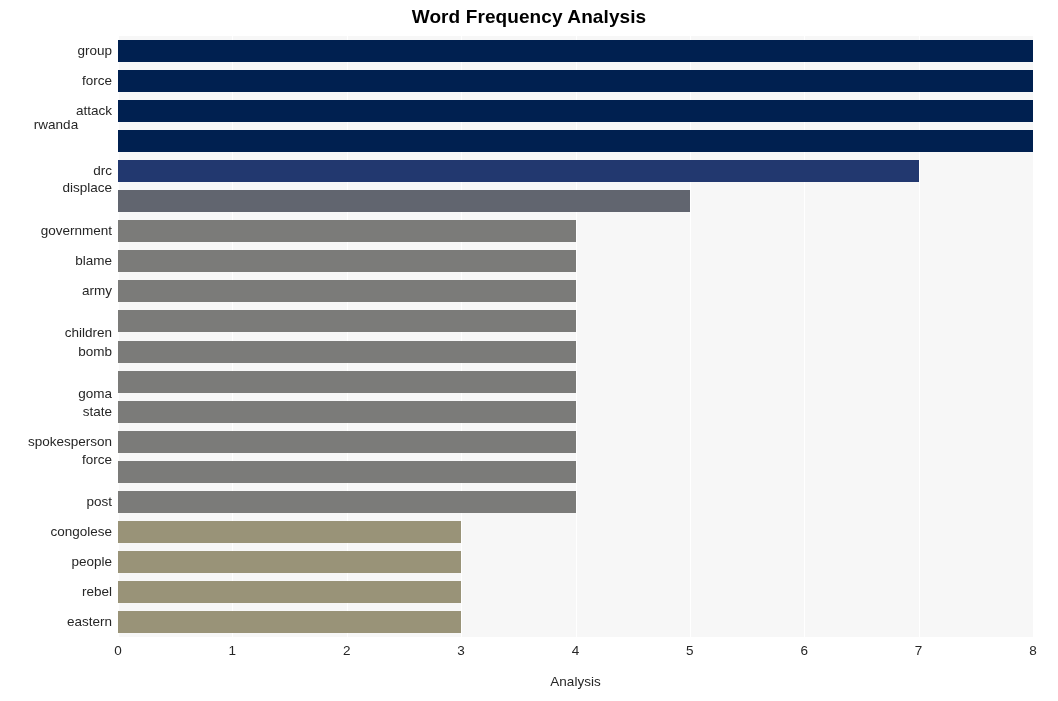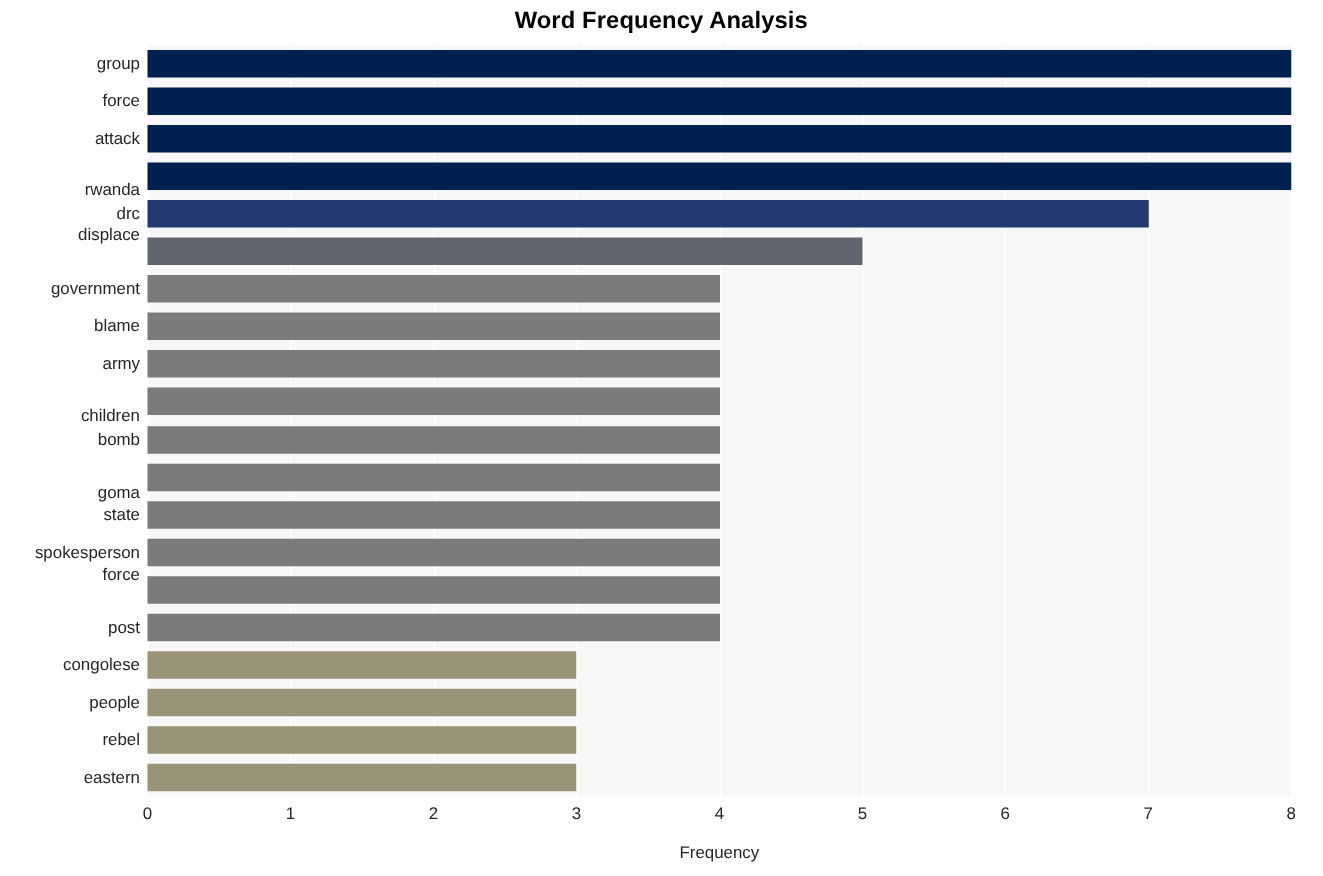--- a/index.html
+++ b/index.html
@@ -141,21 +141,21 @@
         <div class="bar" title="rwandan: 3" style="width: 343.125px; top: 514.875px; background: rgb(153, 147, 120);"></div>
         <div class="bar" title="rebel: 3" style="width: 343.125px; top: 544.925px; background: rgb(153, 147, 120);"></div>
         <div class="bar" title="eastern: 3" style="width: 343.125px; top: 574.975px; background: rgb(153, 147, 120);"></div>
       </div>
   </div>
 
   <div id="ylabels">
       <div class="ytick" style="top: 7.025px; padding-left: 10px;">group</div>
       <div class="ytick" style="top: 37.075px;">force</div>
       <div class="ytick" style="top: 67.125px;">attack</div>
-      <div class="ytick" style="top: 108px;">rwanda</div>
+      <div class="ytick" style="top: 81px; text-align: center;">rwanda</div>
       <div class="ytick" style="top: 127.225px;">drc</div>
       <div class="ytick" style="top: 144px; padding-left: 24px;">displace</div>
       <div class="ytick" style="top: 187.325px;">government</div>
       <div class="ytick" style="top: 217.375px;">blame</div>
       <div class="ytick" style="top: 247.425px;">army</div>
       <div class="ytick" style="top: 277.475px; margin-top: 12px;">children</div>
       <div class="ytick" style="top: 307.525px;">bomb</div>
       <div class="ytick" style="top: 350px; padding-left: 16px;">goma</div>
       <div class="ytick" style="top: 367.625px;">state</div>
       <div class="ytick" style="top: 397.675px;">spokesperson</div>
@@ -171,15 +171,15 @@
       <div class="xtick" style="left: 232.375px;">1</div>
       <div class="xtick" style="left: 346.75px;">2</div>
       <div class="xtick" style="left: 461.125px;">3</div>
       <div class="xtick" style="left: 575.5px;">4</div>
       <div class="xtick" style="left: 689.875px;">5</div>
       <div class="xtick" style="left: 804.25px;">6</div>
       <div class="xtick" style="left: 918.625px;">7</div>
       <div class="xtick" style="left: 1033px;">8</div>
     </div>
 
-  <div id="xaxis-label">Frequency</div>
+  <div id="xaxis-label">Analysis</div>
 
 </div>
 
 </body></html>

